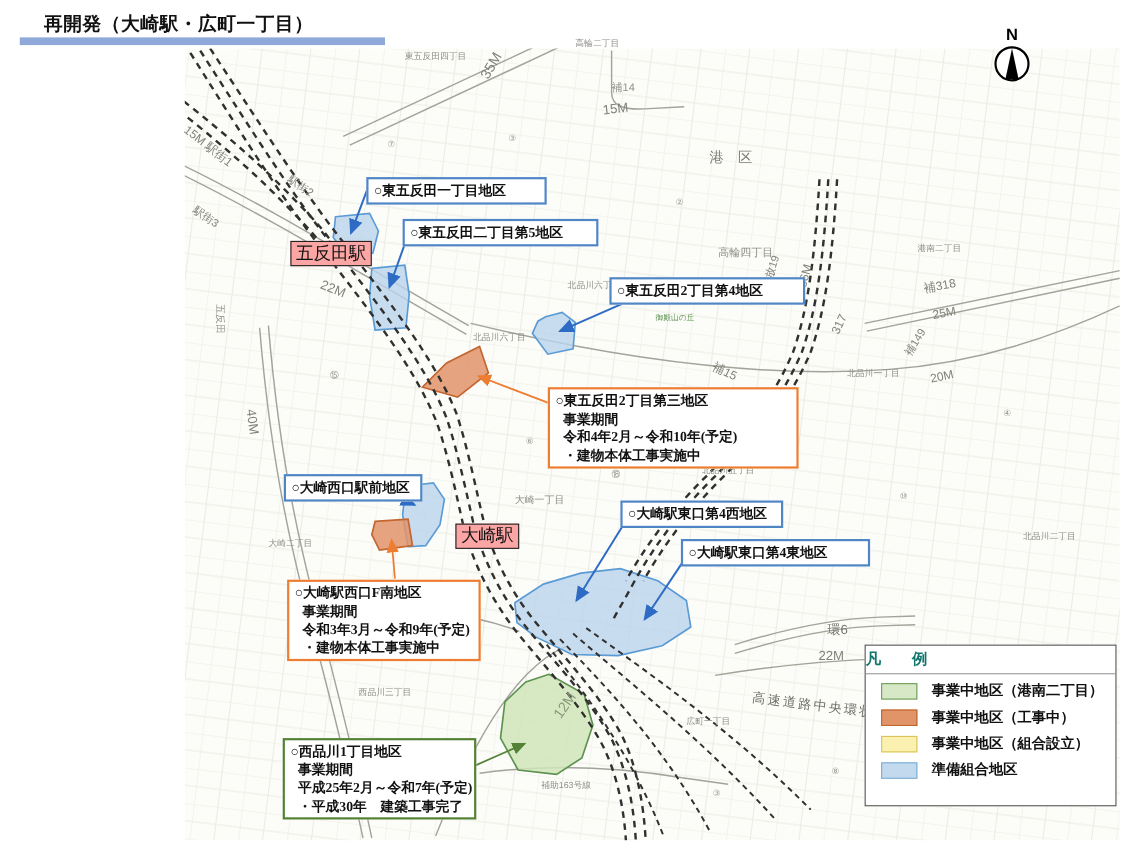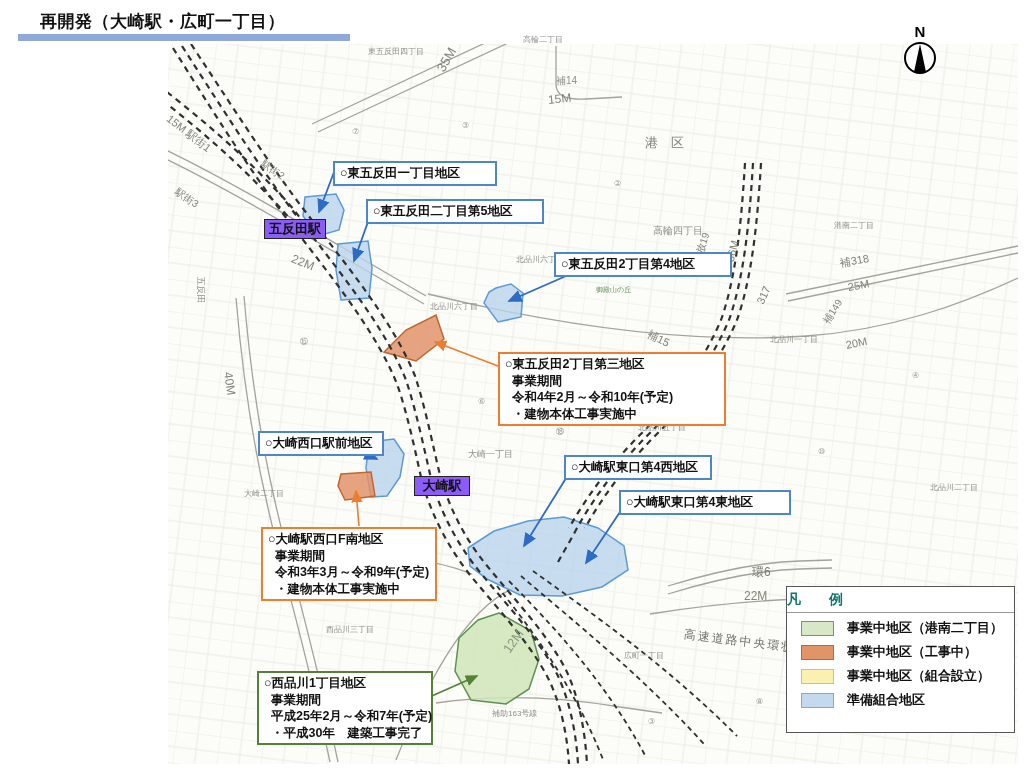--- a/index.html
+++ b/index.html
@@ -11,25 +11,25 @@
   
   .map-svg{position:absolute;left:0;top:0;z-index:0;}
   
   .maplabel{position:absolute;z-index:1;color:#8f8f88;white-space:nowrap;line-height:1;}
   
   .callout{position:absolute;z-index:3;background:#fff;border:2px solid #4f86c6;padding:2px 5px;
            font-weight:bold;font-size:12.5px;line-height:1.32;color:#111;white-space:nowrap;box-sizing:border-box;}
   .callout.blue{border-color:#4f86c6;}
   .callout.orange{border-color:#ed7d31;}
   .callout.green{border-color:#538135;}
-  .callout .line{padding-left:0;}
+  .callout .line{padding-left:0;font-family:Liberation Serif, serif;}
   .callout .line.indent{padding-left:7px;}
   
-  .station{position:absolute;z-index:3;background:#8b5cf6;border:1.5px solid #222;font-weight:bold;
-           font-size:13px;color:#111;padding:1px 4px;white-space:nowrap;line-height:1.2;}
+  .station{position:absolute;z-index:3;background:#fca5a5;border:1.5px solid #222;font-weight:normal;
+           font-size:16px;color:#111;padding:1px 4px;white-space:nowrap;line-height:1.2;}
   
   .legend{position:absolute;left:786px;top:586px;width:229px;height:147px;background:#fff;
           border:1px solid #555;box-sizing:border-box;z-index:5;}
   .legend-title{font-weight:bold;font-size:14px;padding:4px 0 3px 0;color:#0f766e;
                 border-bottom:1px solid #999;}
   .legend-rows{padding-top:3px;}
   .legend-row{display:flex;align-items:center;gap:13px;padding:3px 0 3px 14px;}
   .legend-swatch{width:33px;height:15px;border:1.5px solid #888;box-sizing:border-box;flex:0 0 auto;}
   .legend-label{font-size:13px;font-weight:bold;color:#111;white-space:nowrap;}
   

